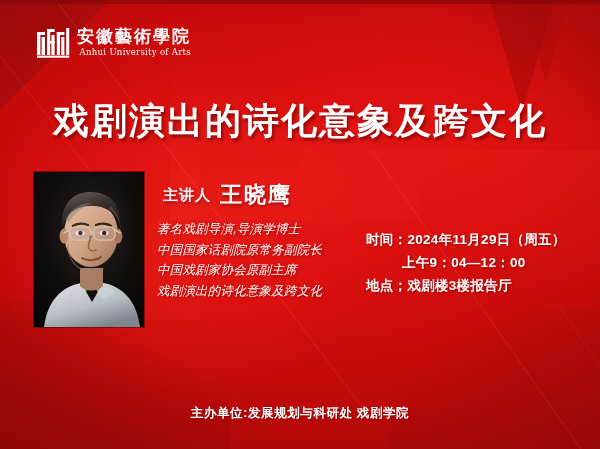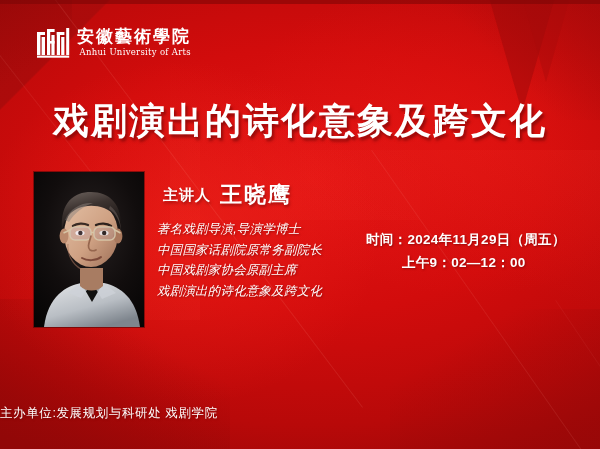--- a/index.html
+++ b/index.html
@@ -239,23 +239,24 @@
     white-space: nowrap;
     text-shadow: 1px 1px 2px rgba(90,4,4,0.5);
   }
   .details .indented { padding-left: 36px; }
 
   
   .footer {
     position: absolute;
     left: 0; right: 0;
     top: 405px;
+    text-align: center;
     color: #ffffff;
     font-size: 12.5px;
-    font-weight: 400;
+    font-weight: 700;
     letter-spacing: 0.6px;
     white-space: nowrap;
     text-shadow: 1px 1px 2px rgba(90,4,4,0.5);
   }
 </style>
 </head>
 <body>
 
 <div id="poster">
 
@@ -379,18 +380,19 @@
 
   <div class="credentials">
     <div>著名戏剧导演,导演学博士</div>
     <div>中国国家话剧院原常务副院长</div>
     <div>中国戏剧家协会原副主席</div>
     <div>戏剧演出的诗化意象及跨文化</div>
   </div>
 
   <div class="details">
     <div>时间：2024年11月29日（周五）</div>
-    <div class="indented">上午9：02—12：00</div>
+    <div class="indented">上午9：04—12：00</div>
+    <div>地点；戏剧楼3楼报告厅</div>
   </div>
 
   <div class="footer">主办单位:发展规划与科研处 戏剧学院</div>
 
 </div>
 
 </body></html>

